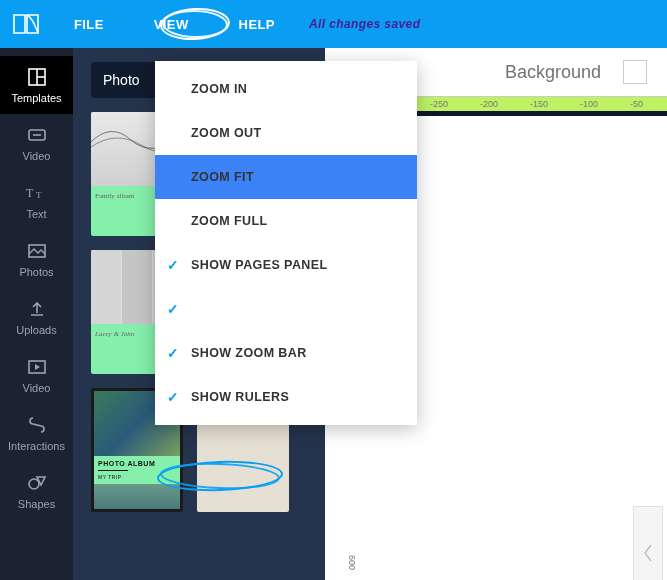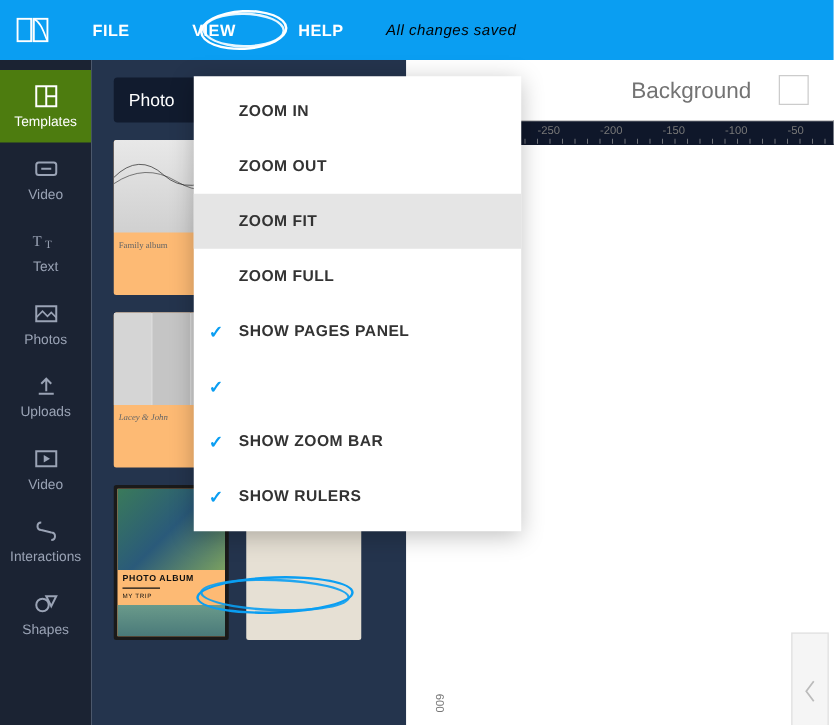--- a/index.html
+++ b/index.html
@@ -2,49 +2,49 @@
 <html><head>
 <meta charset="utf-8">
 <style>
   * { box-sizing: border-box; margin: 0; padding: 0; }
   body { font-family: -apple-system, BlinkMacSystemFont, "Segoe UI", Arial, sans-serif; width: 667px; height: 580px; overflow: hidden; background: #fff; }
   
   .topbar { height: 48px; background: #0a9ef2; display: flex; align-items: center; padding: 0 12px; gap: 18px; color: #fff; font-size: 13px; font-weight: 600; letter-spacing: 0.4px; }
   .logo { width: 28px; height: 22px; display:flex; align-items:center; justify-content:center; }
   .menu-item { padding: 6px 16px; cursor: pointer; position: relative; }
   .menu-item.active { }
-  .saved-msg { font-style: italic; font-weight: 400; color: #000000; font-size: 12px; }
+  .saved-msg { font-style: italic; font-weight: 700; color: #4c1d95; font-size: 12px; }
   
   .circle-highlight { position: absolute; border: 2px solid #fff; border-radius: 50%; pointer-events: none; }
   .circle-behind-view { left: 160px; top: 8px; width: 70px; height: 32px; transform: rotate(-3deg); }
   .circle-behind-view2 { left: 162px; top: 10px; width: 66px; height: 28px; transform: rotate(1deg); opacity:0.9;}
   
   .main { display: flex; height: 532px; }
   
   .sidebar { width: 73px; background: #1b2333; display: flex; flex-direction: column; align-items: center; padding-top: 8px; color: #9aa3b5; font-size: 11px; }
   .sb-item { display: flex; flex-direction: column; align-items: center; gap: 4px; padding: 10px 0; width: 100%; cursor: pointer; }
-  .sb-item.active { background: #4d7c0f; color: #fff; justify-content: flex-end; }
+  .sb-item.active { background: #000000; color: #fff; justify-content: flex-end; }
   .sb-icon { width: 22px; height: 22px; display:flex; align-items:center; justify-content:center; }
   
   .templates-panel { width: 252px; background: #24344d; padding: 14px 18px; overflow: hidden; position: relative; }
   .template-search { width: 100%; height: 36px; background: #111b2e; border: none; border-radius: 3px; color: #fff; padding: 0 12px; font-size: 14px; margin-bottom: 14px; }
   .template-grid { display: flex; flex-wrap: wrap; gap: 14px; }
-  .template-card { width: 92px; height: 124px; background: #fdba74; border-radius: 2px; overflow: hidden; font-size: 6px; color:#333; display:flex; flex-direction:column; cursor:pointer;}
+  .template-card { width: 92px; height: 124px; background: #86efac; border-radius: 2px; overflow: hidden; font-size: 6px; color:#333; display:flex; flex-direction:column; cursor:pointer;}
   .tc-img { flex: 0 0 60%; background: #ddd; }
   .tc-label { padding: 6px 4px; font-family: Georgia, serif; font-size: 7px; color:#666; }
   
   .canvas-area { flex: 1; background: #fff; position: relative; }
   .canvas-tools { height: 48px; display: flex; align-items: center; justify-content: flex-end; padding: 0 20px; gap: 22px; font-size: 18px; color: #737373; }
   .bg-swatch { width: 24px; height: 24px; border: 1px solid #ccc; background: #fff; }
-  .ruler-h { height: 20px; border-top: 1px solid #ccc; border-bottom:1px solid #0f172a; background: #0f172a; position: relative; font-size: 9px; color: #777; overflow:hidden;}
+  .ruler-h { height: 20px; border-top: 1px solid #ccc; border-bottom:5px solid #0f172a; background: #bef264; position: relative; font-size: 9px; color: #777; overflow:hidden;}
   .ruler-h .tick { position:absolute; top:2px; }
   
   .dropdown { position: absolute; left: 155px; top: 61px; width: 262px; background: #fff; box-shadow: 0 4px 18px rgba(0,0,0,0.25); z-index: 100; padding: 6px 0; }
   .dd-item { height: 44px; display: flex; align-items: center; padding: 0 20px; font-size: 12.5px; font-weight: 600; letter-spacing: 0.4px; color: #333; cursor: pointer; gap: 10px; position: relative;}
-  .dd-item:hover, .dd-item.hover { background: #e5e5e5; }
+  .dd-item:hover, .dd-item.hover { background: #3b82f6; }
   .dd-check { width: 16px; color: #0a9ef2; display:flex; align-items:center; justify-content:center; font-size:14px; flex-shrink:0; margin-left:-10px;}
   .dd-nocheck { width: 6px; flex-shrink:0; }
   
   .blue-oval { position: absolute; border: 2px solid #0a9ef2; border-radius: 50%; pointer-events: none; z-index: 200;}
   .oval-newguide { left: 157px; top: 461px; width: 126px; height: 30px; transform: rotate(-2deg); }
   .oval-newguide2 { left: 160px; top: 463px; width: 120px; height: 26px; transform: rotate(2deg); opacity:0.9;}
   
   .scroll-hint { position:absolute; right:4px; top:458px; width:30px; height:94px; background:#f5f5f5; border:1px solid #e0e0e0; display:flex; align-items:center; justify-content:center; color:#bbb;}
   
   svg { display:block; }

